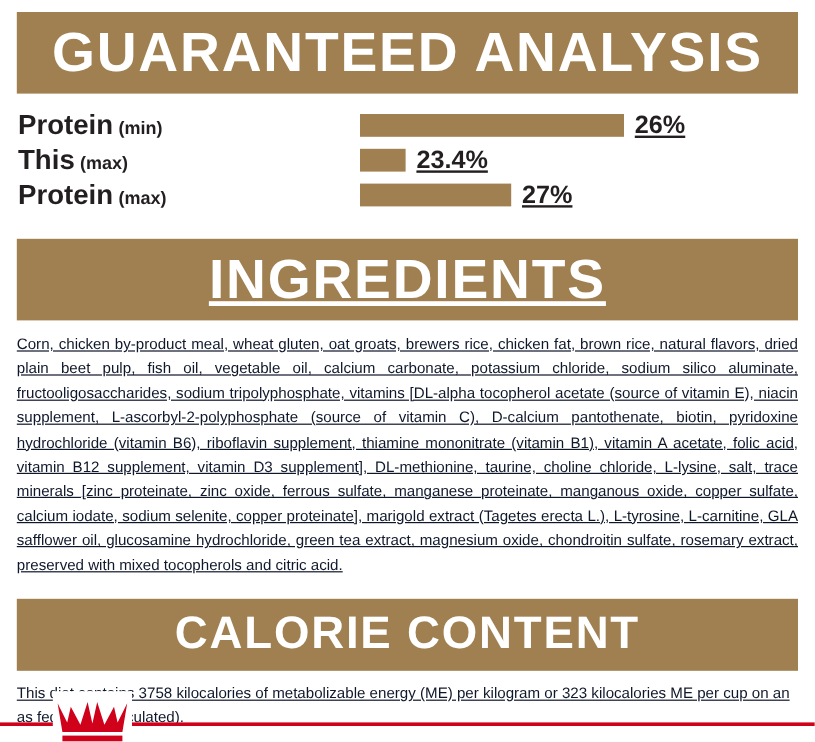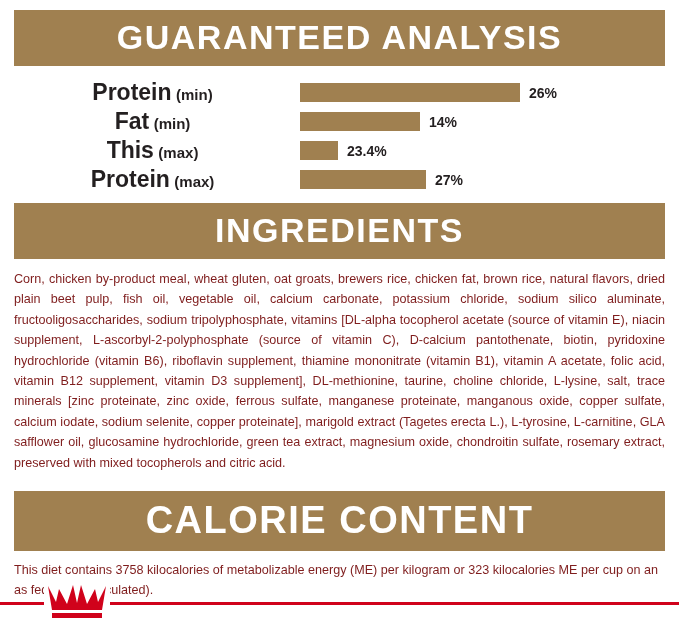--- a/index.html
+++ b/index.html
@@ -20,40 +20,40 @@
     height: 618px;
     box-sizing: border-box;
     padding: 0 14px;
   }
 
   
   .band {
     background: #a08050;
     color: #ffffff;
     text-align: center;
-    font-size: 34px;
+    font-size: 46px;
     font-weight: bold;
     letter-spacing: 1.5px;
     line-height: 1;
     padding: 10px 0 12px 0;
   }
   .band.small {
     font-size: 38px;
   }
 
   
   #ga-band { margin-top: 10px; }
   .ga-table {
     margin-top: 12px;
     width: 100%;
     border-collapse: collapse;
   }
   .ga-row { height: 29px; }
   .ga-label {
-    text-align: center;
+    text-align: left;
     white-space: nowrap;
     padding-right: 10px;
     width: 275px;
     vertical-align: middle;
   }
   .ga-name {
     font-size: 23px;
     font-weight: bold;
     color: #231f20;
   }
@@ -68,35 +68,37 @@
   }
   .ga-barwrap {
     display: flex;
     align-items: center;
   }
   .ga-bar {
     height: 19px;
     background: #a08050;
   }
   .ga-value {
-    font-size: 14px;
+    font-size: 21px;
     font-weight: bold;
     margin-left: 9px;
     color: #231f20;
     white-space: nowrap;
+    text-decoration: underline;
   }
 
   
-  #ing-band { margin-top: 9px; }
+  #ing-band { margin-top: 22px; text-decoration: underline; }
   .body-text {
     font-size: 12.6px;
     line-height: 1.62;
-    color: #7f1d1d;
+    color: #0f172a;
     text-align: justify;
     margin-top: 10px;
+    text-decoration: underline;
   }
   #calorie-text {
     text-align: left;
     margin-top: 9px;
     line-height: 1.6;
   }
 
   #cal-band { margin-top: 18px; }
 
   
@@ -141,32 +143,20 @@
         </td>
         <td class="ga-barcell">
           <div class="ga-barwrap">
             <div class="ga-bar" style="width:220px"></div>
             <span class="ga-value">26%</span>
           </div>
         </td>
       </tr>
       <tr class="ga-row">
         <td class="ga-label">
-          <span class="ga-name">Fat</span>
-          <span class="ga-qual">(min)</span>
-        </td>
-        <td class="ga-barcell">
-          <div class="ga-barwrap">
-            <div class="ga-bar" style="width:120px"></div>
-            <span class="ga-value">14%</span>
-          </div>
-        </td>
-      </tr>
-      <tr class="ga-row">
-        <td class="ga-label">
           <span class="ga-name">This</span>
           <span class="ga-qual">(max)</span>
         </td>
         <td class="ga-barcell">
           <div class="ga-barwrap">
             <div class="ga-bar" style="width:38px"></div>
             <span class="ga-value">23.4%</span>
           </div>
         </td>
       </tr>

